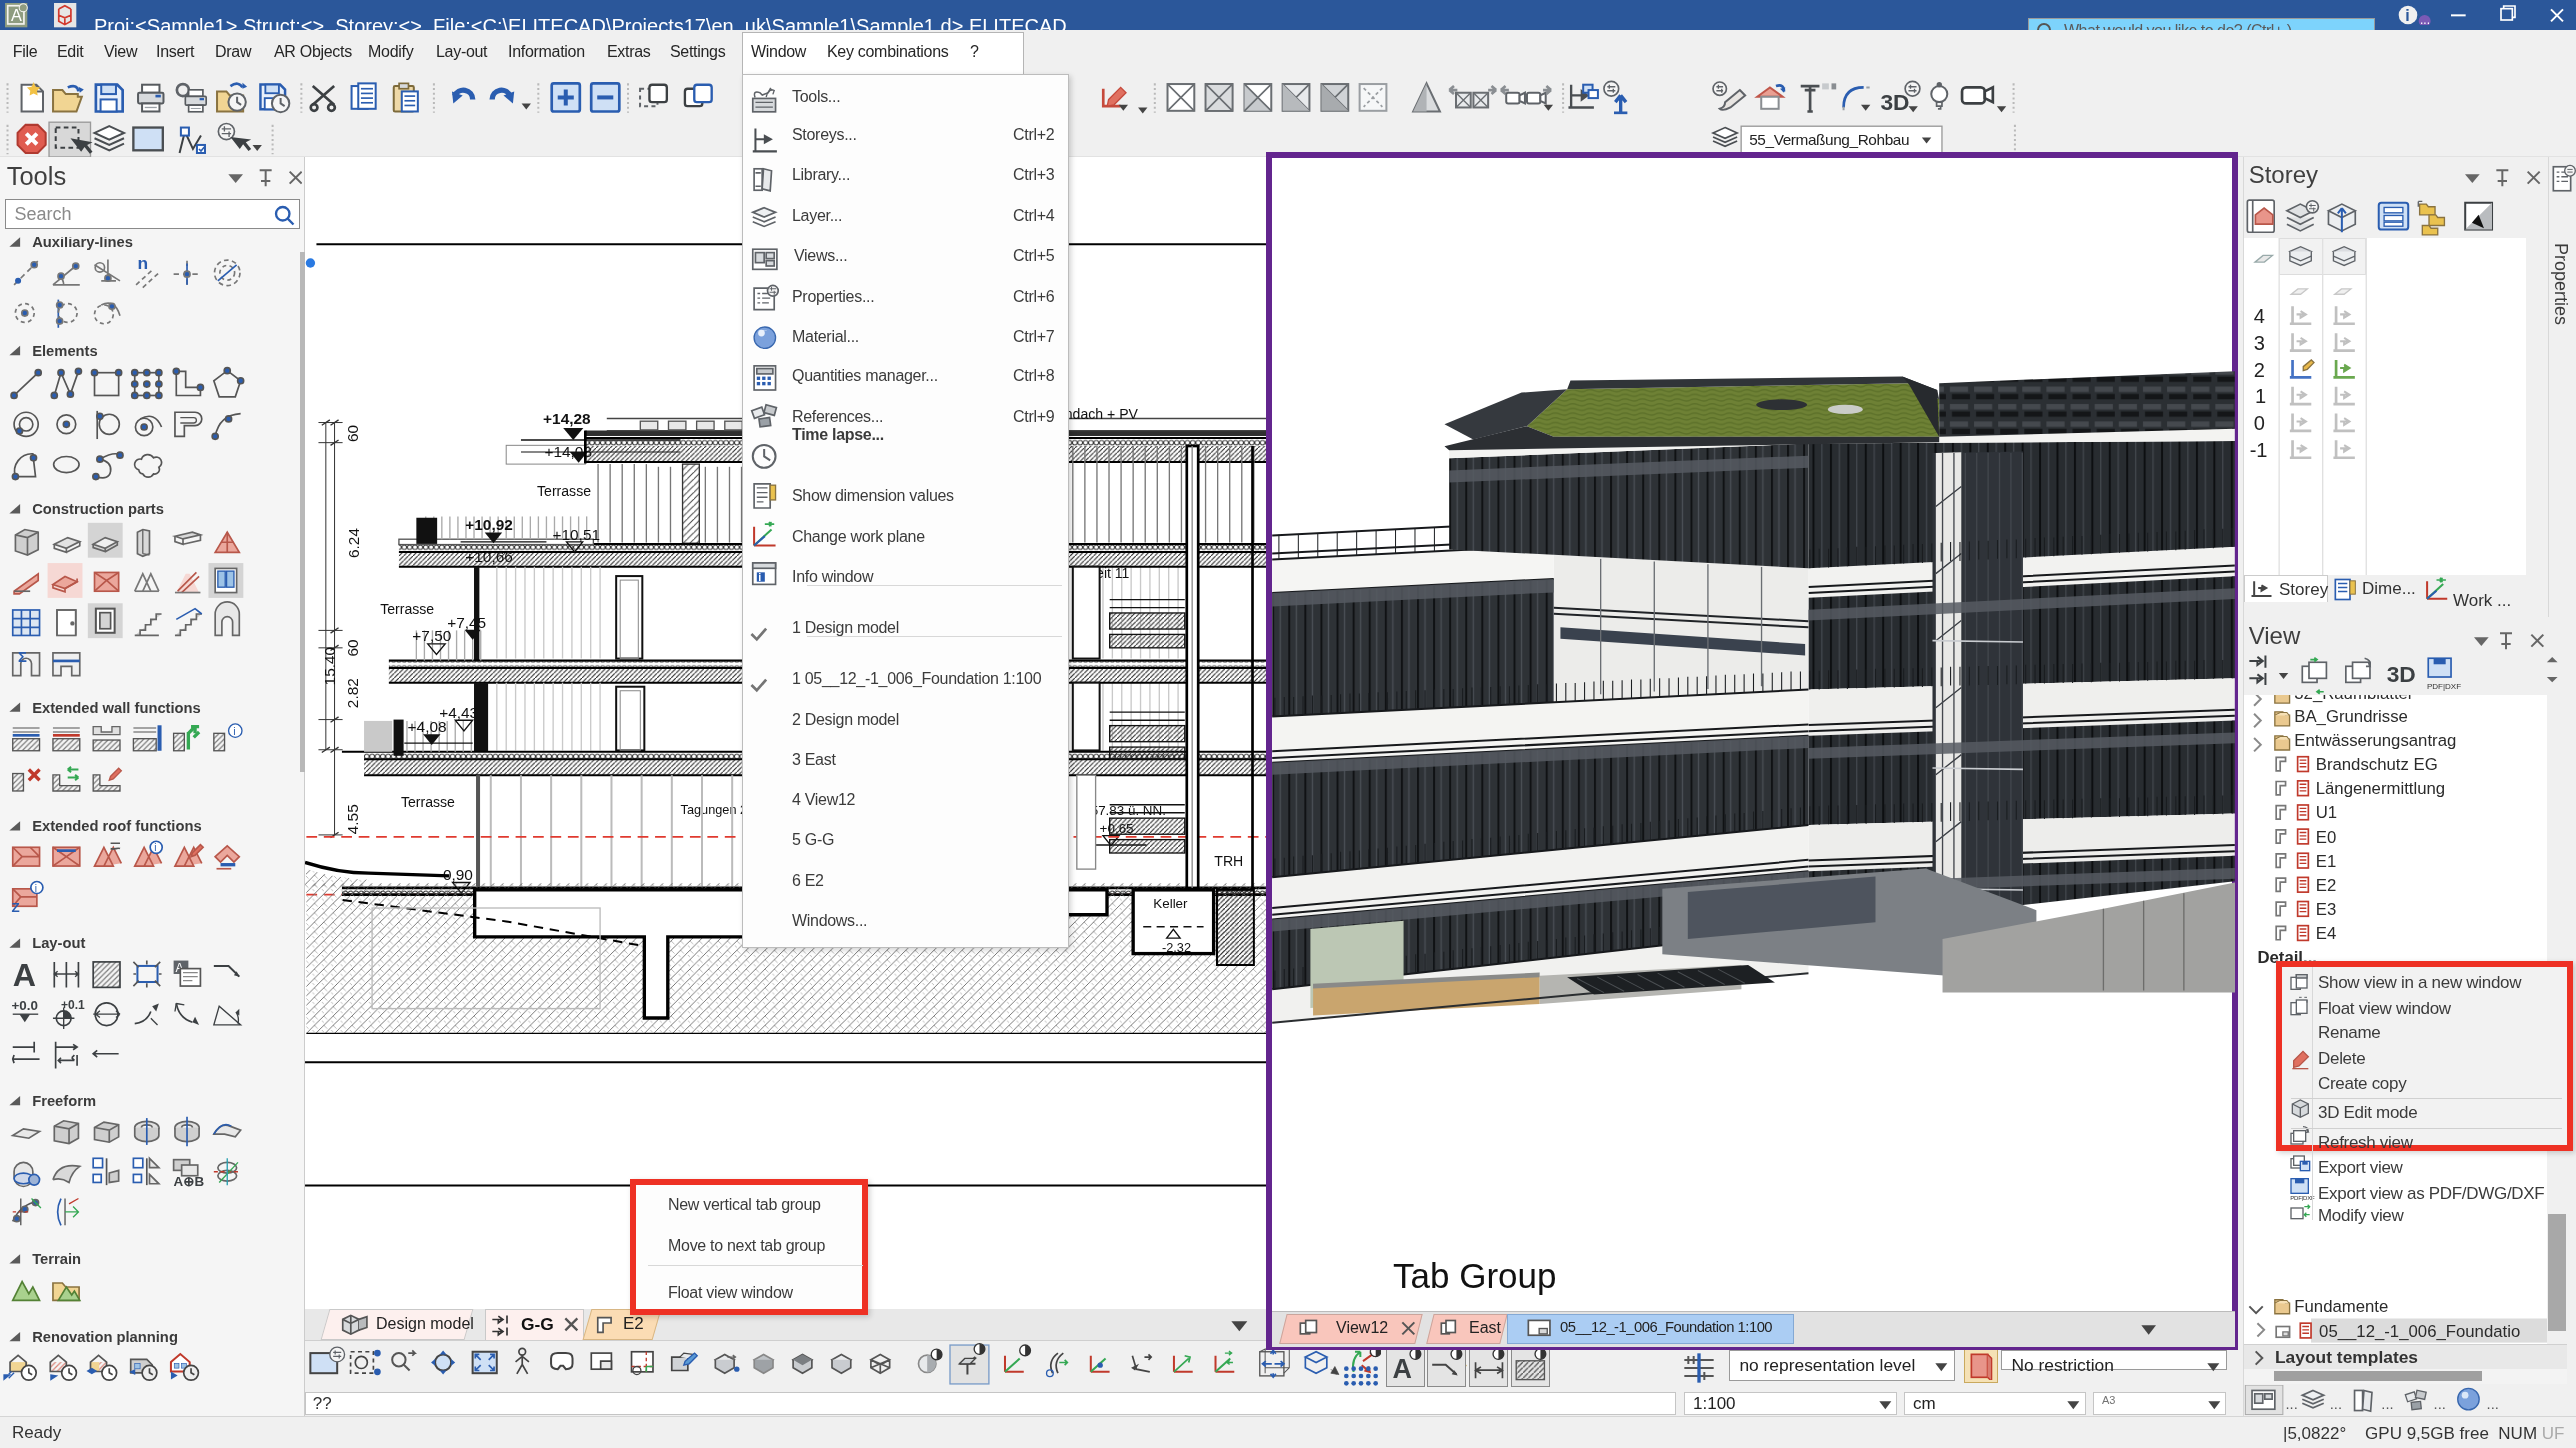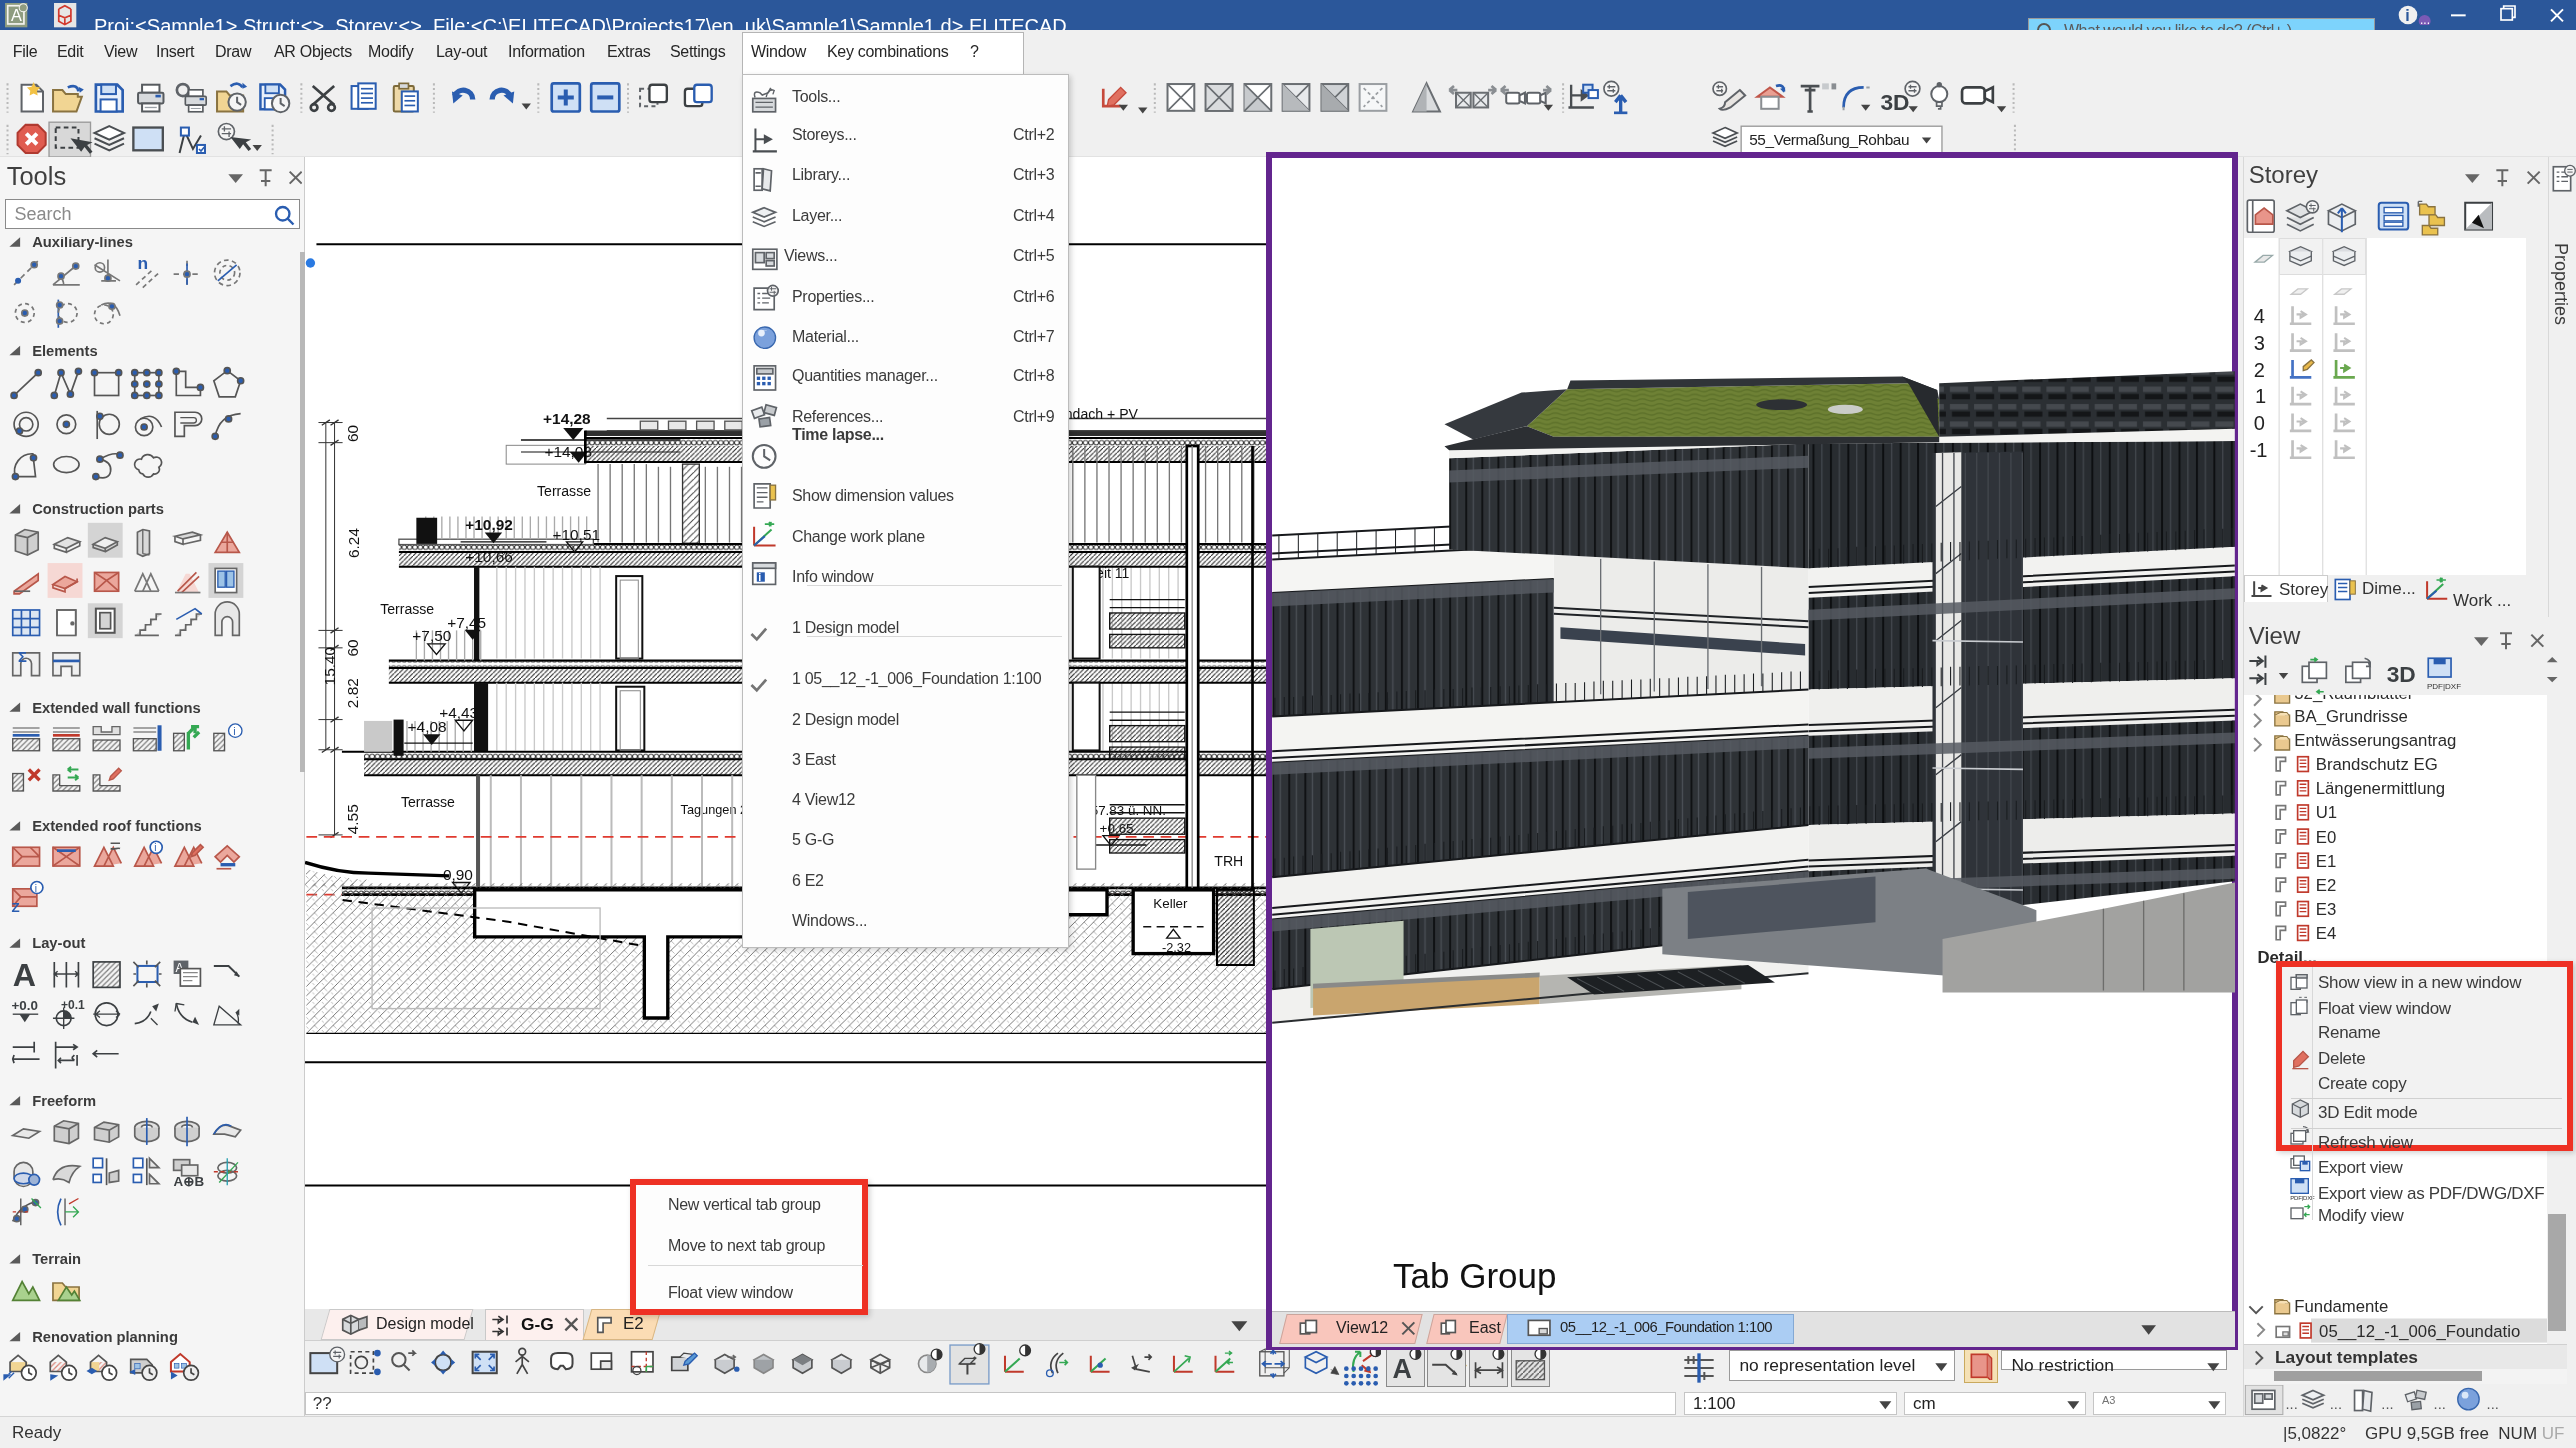--- a/index.html
+++ b/index.html
@@ -2106,21 +2106,21 @@
 <path d="M2 822 l8 8 14 -16" stroke="#757575" stroke-width="4" fill="none"></path>
 <path d="M2 898 l8 8 14 -16" stroke="#757575" stroke-width="4" fill="none"></path>
 </svg>
 <div class="abs" style="left:49px;top:12.7px;">Tools...</div>
 <div class="abs" style="left:49px;top:51px;">Storeys...</div>
     <div class="abs" style="left:270px;top:51px;">Ctrl+2</div>
 <div class="abs" style="left:49px;top:91px;">Library...</div>
     <div class="abs" style="left:270px;top:91px;">Ctrl+3</div>
 <div class="abs" style="left:49px;top:132px;">Layer...</div>
     <div class="abs" style="left:270px;top:132px;">Ctrl+4</div>
-<div class="abs" style="left:41px;top:172px;">Views...</div>
+<div class="abs" style="left:51px;top:172px;">Views...</div>
     <div class="abs" style="left:270px;top:172px;">Ctrl+5</div>
 <div class="abs" style="left:49px;top:213px;">Properties...</div>
     <div class="abs" style="left:270px;top:213px;">Ctrl+6</div>
 <div class="abs" style="left:49px;top:253px;">Material...</div>
     <div class="abs" style="left:270px;top:253px;">Ctrl+7</div>
 <div class="abs" style="left:49px;top:292px;">Quantities manager...</div>
     <div class="abs" style="left:270px;top:292px;">Ctrl+8</div>
 <div class="abs" style="left:49px;top:333px;">References...</div>
     <div class="abs" style="left:270px;top:333px;">Ctrl+9</div>
 <div class="abs" style="left:49px;top:351px;font-weight:bold;">Time lapse...</div>

